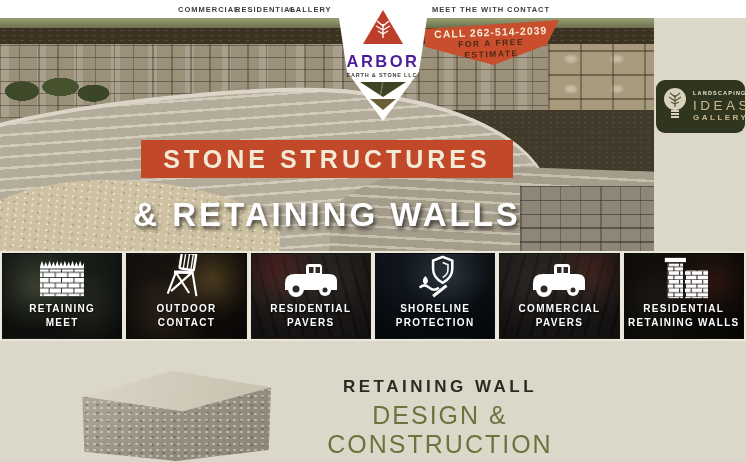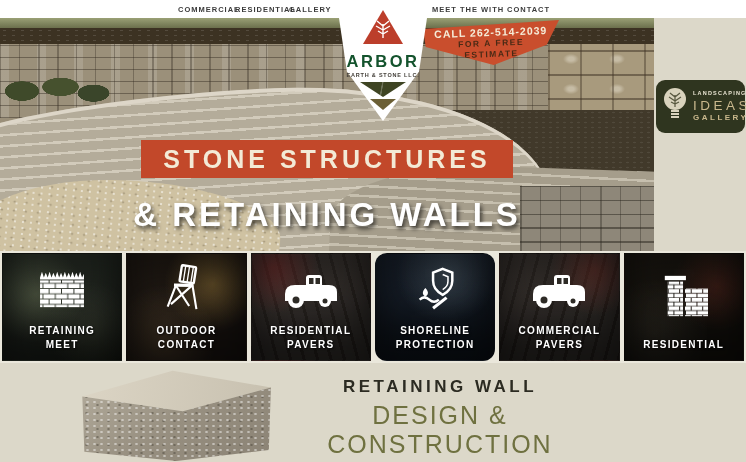--- a/index.html
+++ b/index.html
@@ -64,21 +64,21 @@
       text-shadow:2px 3px 4px rgba(0,0,0,.65);}
 
   
   .logo{position:absolute;top:10px;left:339px;width:88px;height:112px;z-index:7;cursor:pointer;}
   .logo .diamond{position:absolute;left:0;top:8px;width:88px;height:103px;background:#ffffff;
       clip-path:polygon(0 0,100% 0,91% 52%,50% 100%,9% 52%);}
   .logo .treetri{position:absolute;left:24px;top:0;width:40px;height:34px;background:#bc3e2b;
       clip-path:polygon(50% 0,100% 100%,0 100%);}
   .logo .treetri svg{position:absolute;left:8px;top:6px;}
   .logo .wordmark{position:absolute;top:42px;left:0;width:88px;text-align:center;
-      font-size:16.5px;font-weight:bold;letter-spacing:2.5px;color:#14532d;}
+      font-size:16.5px;font-weight:bold;letter-spacing:2.5px;color:#4c1d95;}
   .logo .tagline{position:absolute;top:62px;left:0;width:88px;text-align:center;
       font-size:5.5px;font-weight:bold;letter-spacing:.8px;color:#44403a;}
   .logo .gtri{position:absolute;top:72px;left:21px;width:46px;height:15px;background:#3e4423;
       clip-path:polygon(0 0,100% 0,50% 100%);
       background-image:linear-gradient(100deg,transparent 45%,rgba(255,255,255,.25) 46% 48%,transparent 49%);}
   .logo .otri{position:absolute;top:89px;left:31px;width:26px;height:11px;background:#6b5f35;
       clip-path:polygon(0 0,100% 0,50% 100%);}
 
   
   .call-banner{position:absolute;top:20px;left:423px;width:136px;height:45px;z-index:6;
@@ -90,21 +90,21 @@
   
   .ideas-badge{position:absolute;top:80px;left:656px;width:89px;height:53px;z-index:6;
       background:#2f351f;border-radius:9px;display:flex;align-items:center;padding-left:4px;
       box-sizing:border-box;cursor:pointer;}
   .ideas-text{margin-left:3px;line-height:1;}
   .ideas-l1{font-size:5.5px;font-weight:bold;letter-spacing:1.2px;color:#e9e4d2;margin-bottom:2px;}
   .ideas-l2{font-size:13.5px;letter-spacing:3.5px;color:#c9b88d;margin-bottom:2px;}
   .ideas-l3{font-size:8px;font-weight:bold;letter-spacing:2.5px;color:#c9b88d;}
 
   
-  .tiles{position:absolute;top:251px;left:0;width:746px;height:112px;background:#eae7db;
+  .tiles{position:absolute;top:251px;left:0;width:746px;height:90px;background:#eae7db;
       display:flex;gap:4px;padding:2px;box-sizing:border-box;z-index:3;}
   .tile{flex:1;position:relative;overflow:hidden;border:1px solid rgba(0,0,0,.45);
       display:flex;flex-direction:column;align-items:center;justify-content:flex-end;
       padding-bottom:9px;box-sizing:border-box;cursor:pointer;
       box-shadow:inset 0 -34px 40px rgba(0,0,0,.5),inset 0 22px 32px rgba(0,0,0,.35);}
   .tile .icon{flex:1;display:flex;align-items:center;justify-content:center;width:100%;}
   .tile .lbl{font-size:10px;font-weight:bold;letter-spacing:1.3px;color:#ffffff;text-align:center;
       line-height:1.35;text-shadow:1px 1px 2px rgba(0,0,0,.8);white-space:nowrap;}
   .bg1{background:
       radial-gradient(circle at 28% 38%,rgba(125,135,100,.4),transparent 45%),
@@ -113,21 +113,21 @@
   .bg2{background:
       radial-gradient(circle at 72% 28%,rgba(190,150,70,.4),transparent 42%),
       radial-gradient(circle at 30% 80%,rgba(150,120,80,.3),transparent 45%),
       linear-gradient(150deg,#241d16,#181310 70%);}
   .bg3{background:
       radial-gradient(circle at 18% 12%,rgba(140,40,40,.5),transparent 35%),
       repeating-linear-gradient(75deg,rgba(255,255,255,.05) 0 10px,transparent 10px 13px),
       linear-gradient(160deg,#342e2a,#211d1a 65%);}
   .bg4{background:
       radial-gradient(circle at 60% 18%,rgba(120,140,150,.35),transparent 45%),
-      linear-gradient(170deg,#1c2430,#10161e 60%,#0c1117); border-radius: 12px;}
+      linear-gradient(170deg,#1c2430,#10161e 60%,#0c1117);}
   .bg5{background:
       radial-gradient(circle at 80% 15%,rgba(140,50,40,.4),transparent 35%),
       repeating-linear-gradient(105deg,rgba(255,255,255,.05) 0 10px,transparent 10px 13px),
       linear-gradient(160deg,#322c28,#1f1b18 65%);}
   .bg6{background:
       radial-gradient(circle at 78% 30%,rgba(120,45,35,.35),transparent 38%),
       radial-gradient(circle at 25% 75%,rgba(100,95,80,.25),transparent 45%),
       linear-gradient(160deg,#1d1913,#12100c 65%);}
 
   
@@ -307,20 +307,21 @@
             <rect x="-6" y="4.6" width="11" height="3.8" fill="#fff"></rect>
             <rect x="6" y="4.6" width="11" height="3.8" fill="#fff"></rect>
           </pattern>
             </defs>
           <rect x="8" y="4" width="22" height="4.5" fill="#fff"></rect>
           <rect x="11" y="10" width="16" height="36" fill="url(#bw6)"></rect>
           <rect x="29" y="17" width="24" height="29" fill="url(#bw6)"></rect>
         </svg>
       </div>
       <div class="lbl">RESIDENTIAL</div>
+      <div class="lbl">RETAINING WALLS</div>
     </div>
 
   </div>
 
   <div class="footer">
     <div class="block">
       <div class="topface"></div>
       <div class="frontface"></div>
     </div>
     <div class="footer-text">

